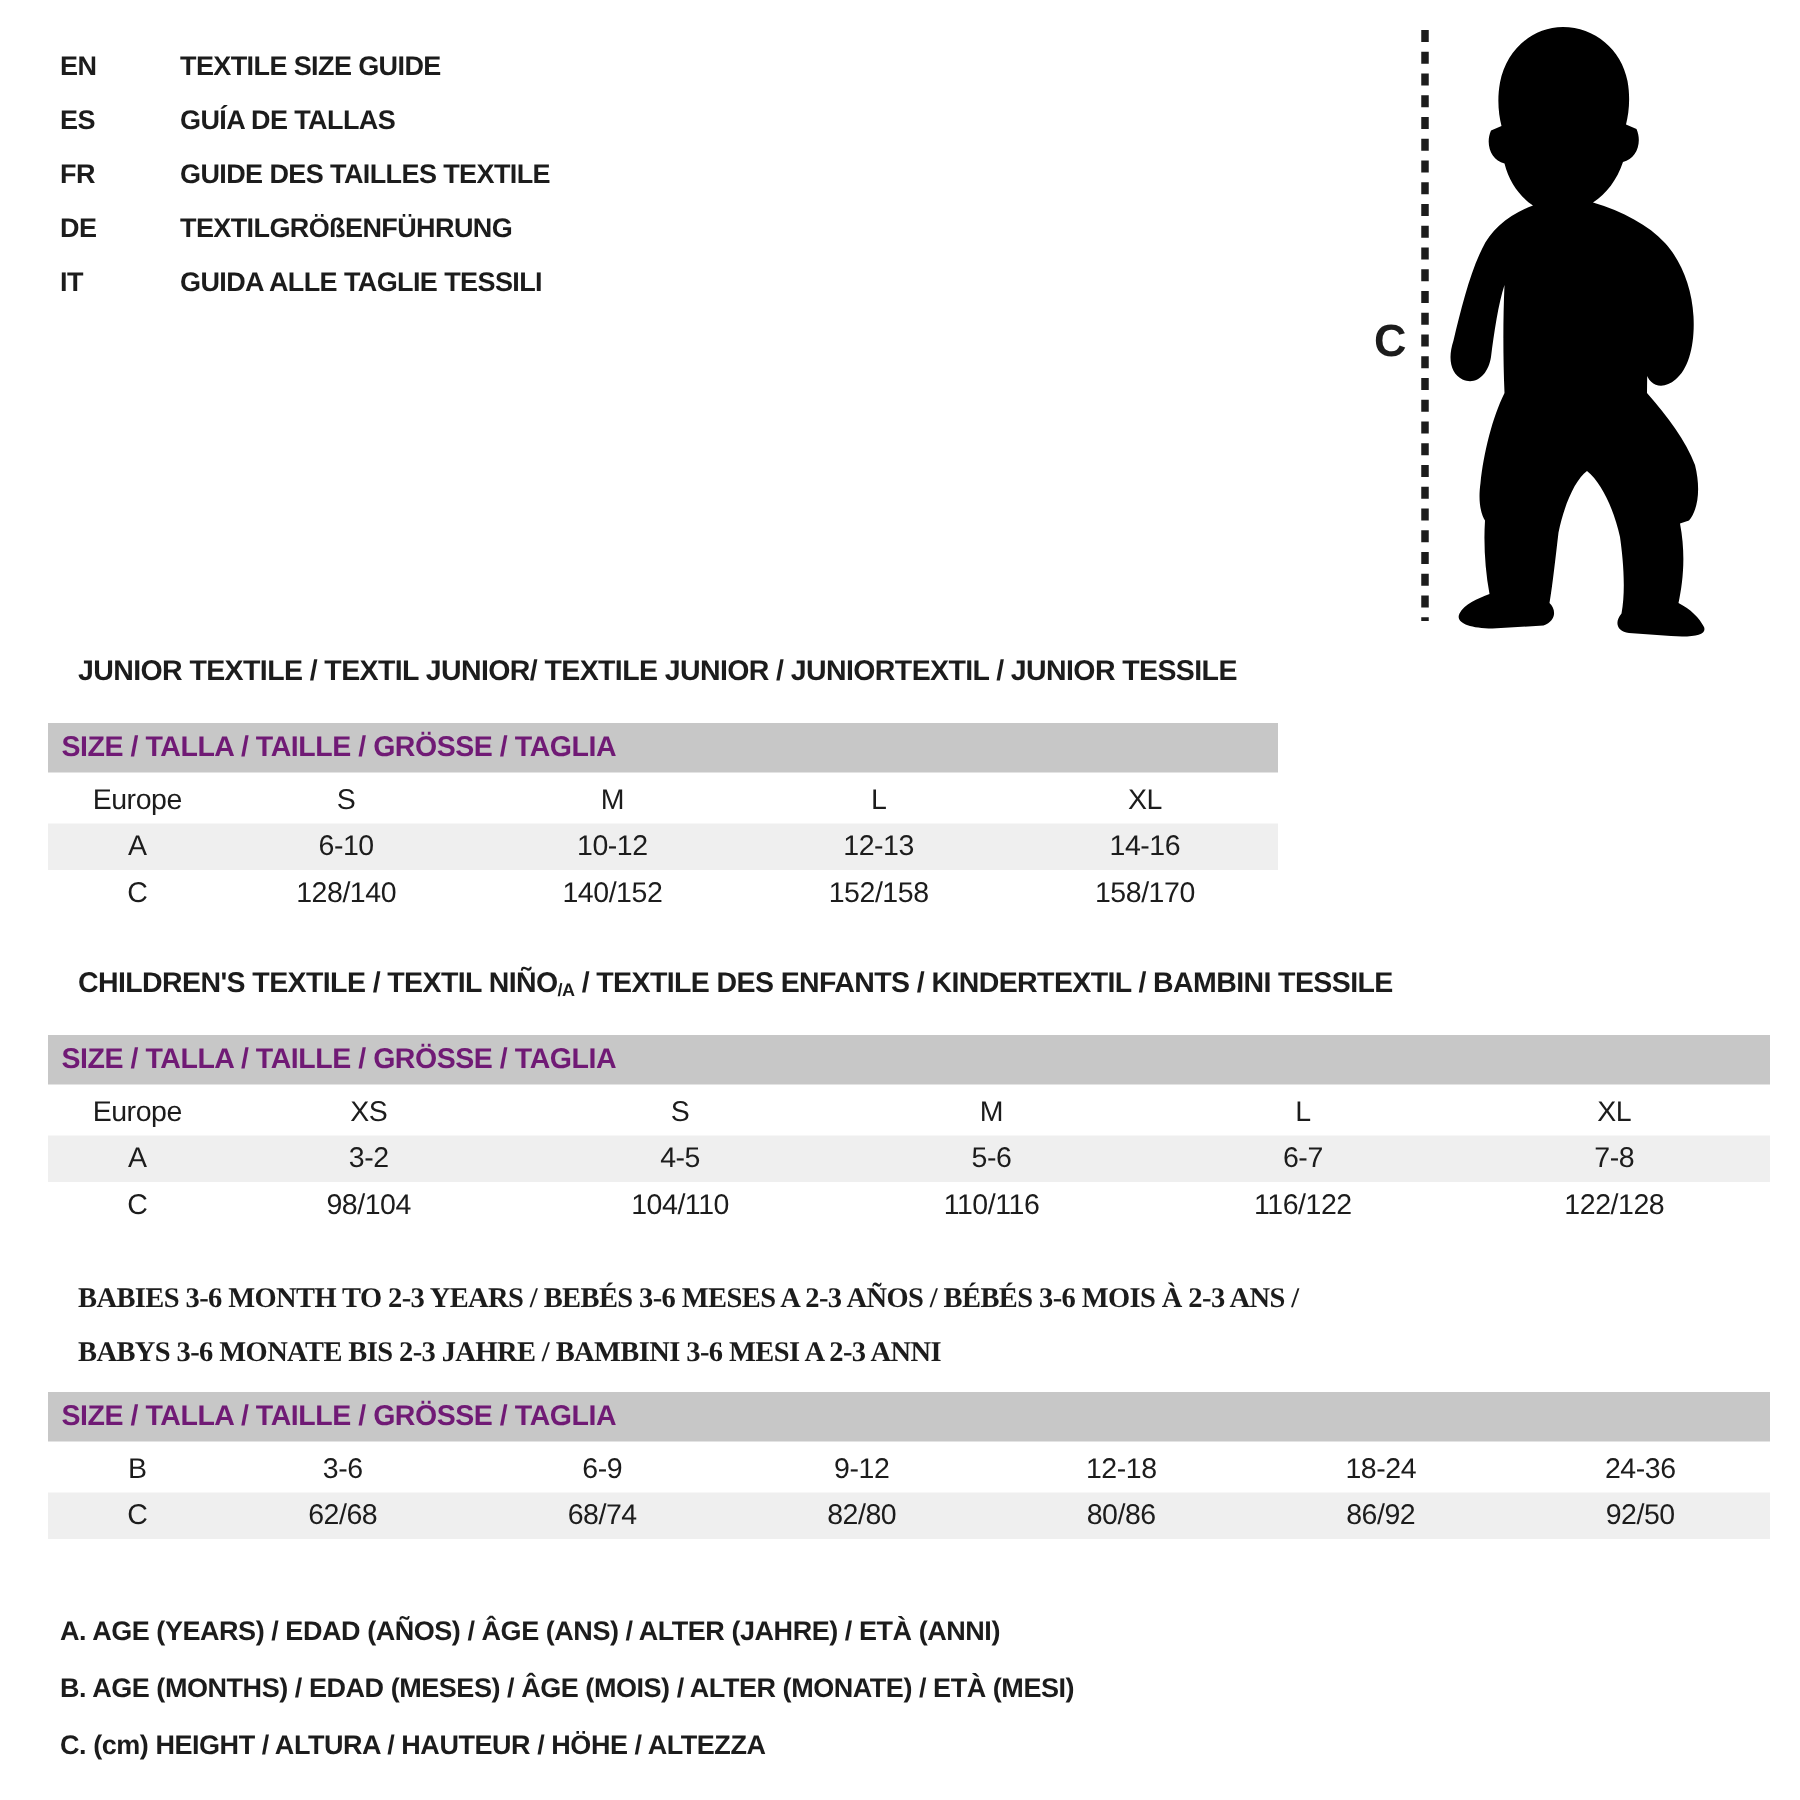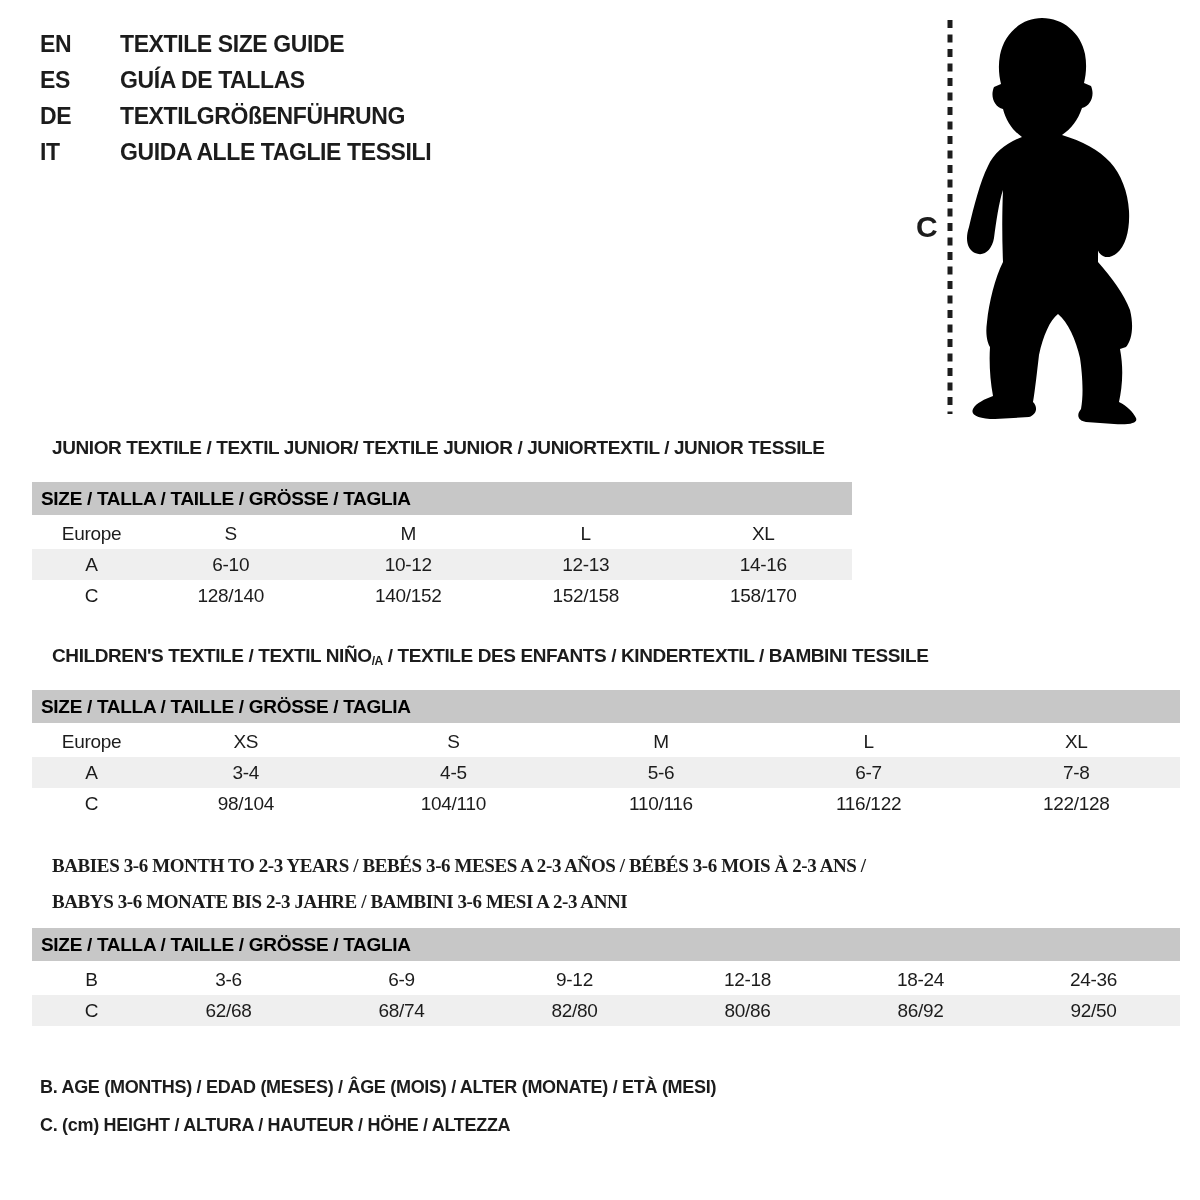--- a/index.html
+++ b/index.html
@@ -10,21 +10,21 @@
     font-family: "Liberation Sans", sans-serif;
     font-stretch: condensed;
     color: var(--text, #1c1c1c);
     overflow: hidden;
   }
   .page { position: relative; width: 1200px; height: 1200px; }
 
   
   .lang-block { position: absolute; left: 40px; top: 26px; }
   .lang-row { display: flex; height: 36px; align-items: center;
-              font-size: 23px; font-weight: 700; letter-spacing: -0.4px; }
+              font-size: 18px; font-weight: 700; letter-spacing: -0.4px; }
   .lang-code { width: 80px; }
 
   
   .figure { position: absolute; left: 900px; top: 10px; width: 250px; height: 415px; }
   .fig-label { font: 700 30px "Liberation Sans", sans-serif; fill: var(--text, #1c1c1c); }
 
   
   .sec-title { position: absolute; left: 52px; margin: 0;
                font-size: 19px; font-weight: 700; letter-spacing: -0.4px; }
   #junior-title   { top: 437px; }
@@ -34,21 +34,21 @@
 
   
   .size-table { position: absolute; left: 32px; }
   #junior-table   { top: 482px; width: 820px; }
   #children-table { top: 690px; width: 1148px; }
   #babies-table   { top: 928px; width: 1148px; }
 
   .size-head { height: 33px; margin-bottom: 3px;
                background: var(--header-bar, #c7c7c7);
                display: flex; align-items: center; padding-left: 9px; box-sizing: border-box;
-               font-size: 19px; font-weight: 700; letter-spacing: -0.3px; color: #000000; }
+               font-size: 19px; font-weight: 700; letter-spacing: -0.3px; color: #701a75; }
   .t-row { display: grid; height: 31px; align-items: center;
            font-size: 19px; letter-spacing: -0.3px; }
   .t-row.shade { background: var(--row-stripe, #efefef); }
   .t-label { padding-left: 9px; text-align: center; }
   .t-cell  { text-align: center; }
 
   
   .legend { position: absolute; left: 40px; top: 1068px; }
   .legend-line { height: 38px; line-height: 38px;
                  font-size: 18px; font-weight: 700; letter-spacing: -0.3px; }
@@ -63,20 +63,24 @@
       <div class="lang-row">
         <span class="lang-code">EN</span>
         <span class="lang-title">TEXTILE SIZE GUIDE</span>
       </div>
 
       <div class="lang-row">
         <span class="lang-code">ES</span>
         <span class="lang-title">GUÍA DE TALLAS</span>
       </div>
 
+      <div class="lang-row">
+        <span class="lang-code">FR</span>
+        <span class="lang-title">GUIDE DES TAILLES TEXTILE</span>
+      </div>
 
       <div class="lang-row">
         <span class="lang-code">DE</span>
         <span class="lang-title">TEXTILGRÖßENFÜHRUNG</span>
       </div>
 
       <div class="lang-row">
         <span class="lang-code">IT</span>
         <span class="lang-title">GUIDA ALLE TAGLIE TESSILI</span>
       </div>
@@ -143,21 +147,21 @@
   <div class="t-row" style="grid-template-columns: 110px repeat(5, 1fr);">
         <div class="t-label">Europe</div>
         <div class="t-cell">XS</div>
         <div class="t-cell">S</div>
         <div class="t-cell">M</div>
         <div class="t-cell">L</div>
         <div class="t-cell">XL</div>
       </div>
       <div class="t-row shade" style="grid-template-columns: 110px repeat(5, 1fr);">
         <div class="t-label">A</div>
-        <div class="t-cell">3-4</div>
+        <div class="t-cell">3-2</div>
         <div class="t-cell">4-5</div>
         <div class="t-cell">5-6</div>
         <div class="t-cell">6-7</div>
         <div class="t-cell">7-8</div>
       </div>
       <div class="t-row" style="grid-template-columns: 110px repeat(5, 1fr);">
         <div class="t-label">C</div>
         <div class="t-cell">98/104</div>
         <div class="t-cell">104/110</div>
         <div class="t-cell">110/116</div>
@@ -187,19 +191,20 @@
         <div class="t-cell">68/74</div>
         <div class="t-cell">82/80</div>
         <div class="t-cell">80/86</div>
         <div class="t-cell">86/92</div>
         <div class="t-cell">92/50</div>
       </div>
     </div>
 
   <section class="legend">
 
+      <div class="legend-line">A. AGE (YEARS) / EDAD (AÑOS) / ÂGE (ANS) / ALTER (JAHRE) / ETÀ (ANNI)</div>
 
       <div class="legend-line">B. AGE (MONTHS) / EDAD (MESES) / ÂGE (MOIS) / ALTER (MONATE) / ETÀ (MESI)</div>
 
       <div class="legend-line">C. (cm) HEIGHT / ALTURA / HAUTEUR / HÖHE / ALTEZZA</div>
     </section>
 
 </div>
 
 </body></html>

